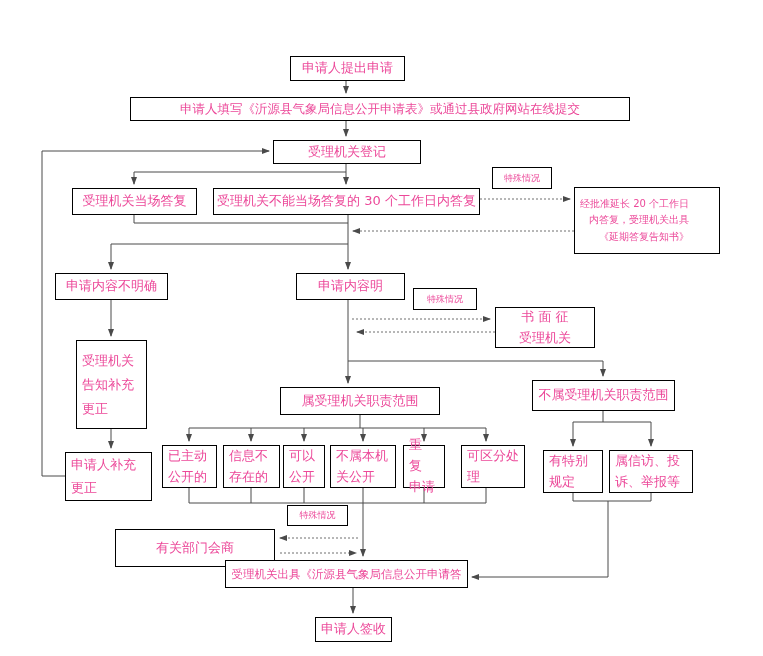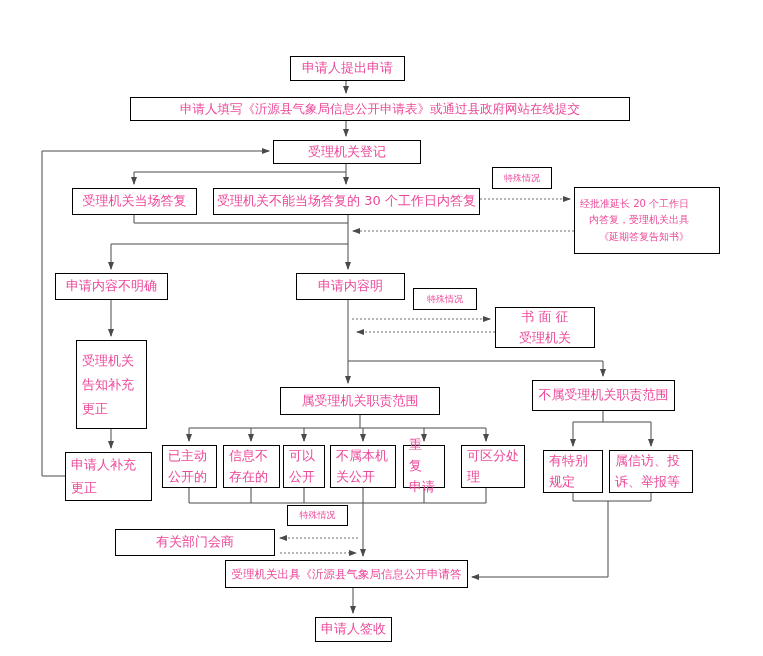--- a/index.html
+++ b/index.html
@@ -124,19 +124,19 @@
 理</div>
 
   <div class="node ml" style="left:609px;top:450px;width:84px;height:43px">属信访、投
 诉、举报等</div>
 
   <div class="node ml" style="left:543px;top:450px;width:60px;height:43px">有特别
 规定</div>
 
   <div class="node sm" style="left:287px;top:505px;width:61px;height:21px">特殊情况</div>
 
-  <div class="node" style="left:115px;top:529px;width:160px;height:27px">有关部门会商</div>
+  <div class="node" style="left:115px;top:529px;width:160px;height:38px">有关部门会商</div>
 
   <div class="node b23" style="left:225px;top:560px;width:243px;height:28px">受理机关出具《沂源县气象局信息公开申请答</div>
 
   <div class="node" style="left:315px;top:617px;width:77px;height:25px">申请人签收</div>
 
 </div>
 
 </body></html>

